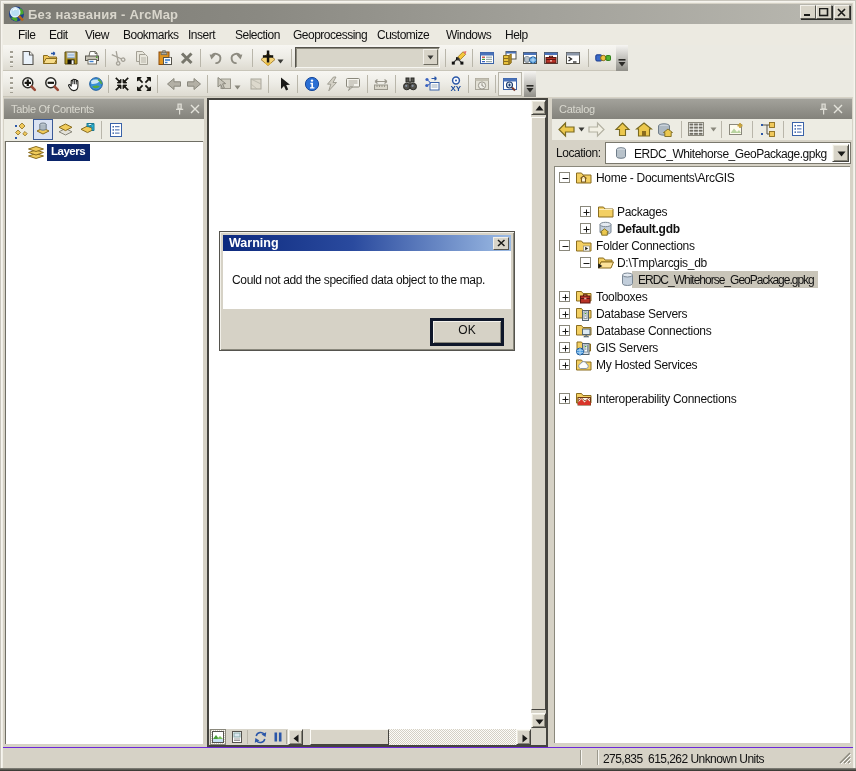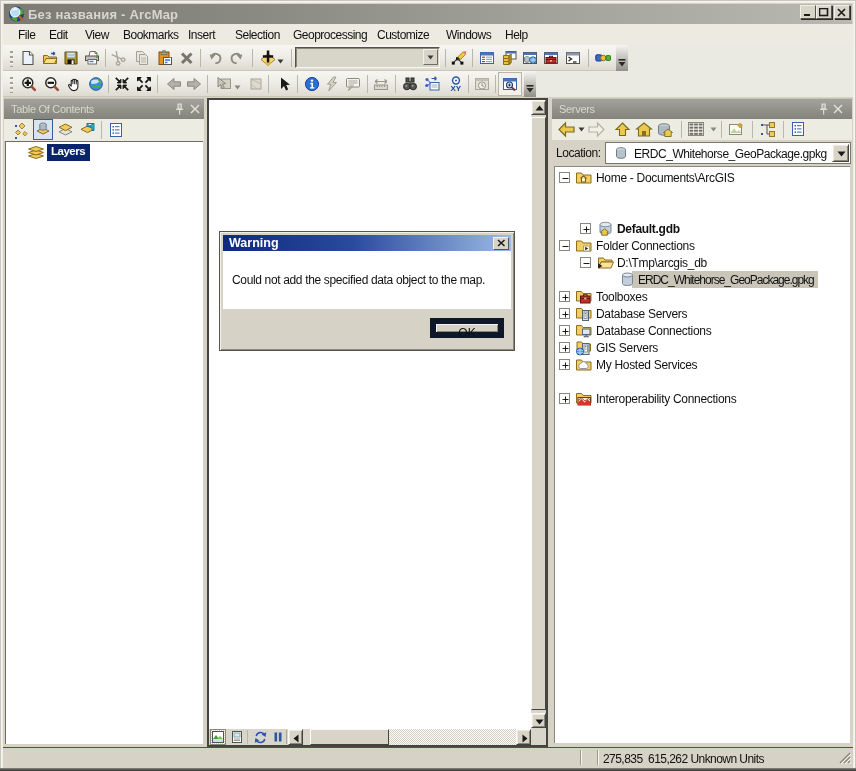--- a/index.html
+++ b/index.html
@@ -528,27 +528,27 @@
     <div class="abs" style="left:6px;top:1px;font-size:12.5px;font-weight:bold;color:#fff">Warning</div>
     <div class="capbtn" style="right:2px;top:1.5px;left:auto;width:16px;height:13px;box-shadow:none">
         <svg width="9" height="8" viewBox="0 0 9 8">
           <path d="M1 1 L7.5 7 M7.5 1 L1 7" stroke="#1a1a18" stroke-width="1.5"></path>
         </svg>
       </div>
   </div>
   <div class="abs" style="left:3px;top:19px;width:288px;height:58px;background:#fff">
     <div class="abs" style="left:9px;top:22px;font-size:12px;letter-spacing:-0.35px;color:#111;white-space:nowrap">Could not add the specified data object to the map.</div>
   </div>
-  <div class="abs" style="left:210px;top:86px;width:74px;height:20px;background:#d6d2c6;border:6px solid #0f172a;box-shadow:inset 1px 1px 0 #f4f2ec, inset -1px -1px 0 #8a887c">
+  <div class="abs" style="left:210px;top:86px;width:74px;height:28px;background:#d6d2c6;border:3px solid #0f172a;box-shadow:inset 1px 1px 0 #f4f2ec, inset -1px -1px 0 #8a887c">
     <div class="abs" style="left:0;right:0;top:2px;text-align:center;font-size:12px;color:#111">OK</div>
   </div>
 </div>
 
 <div class="phead" style="left:552px;top:98px;width:300px">
-  <span class="ptitle">Servers</span>
+  <span class="ptitle">Catalog</span>
   <svg class="abs" style="left:266px;top:4px" width="11" height="13" viewBox="0 0 11 13">
       <g stroke="#deddd5" fill="none" stroke-width="1.2">
         <path d="M4 1.2 h3.2 v4.6 h-3.2 Z" fill="#b0afa7"></path>
         <path d="M2 6.4 h7.2 M5.6 6.4 v5"></path>
       </g>
     </svg>
   <svg class="abs" style="left:281px;top:5px" width="10" height="10" viewBox="0 0 10 10">
       <path d="M1 1 L9 9 M9 1 L1 9" stroke="#e4e3db" stroke-width="1.4"></path>
     </svg>
 </div>
@@ -649,20 +649,33 @@
         <svg width="9" height="9" viewBox="0 0 9 9">
           <line x1="1.5" y1="4.5" x2="7.5" y2="4.5" stroke="#1a1a18"></line>
         </svg>
       </div>
     <svg class="ticon" style="left:20px" viewBox="0 0 17 17">
         <path d="M1.5 14 V4 h5 l1.5 2 H16 v8 Z" fill="#f3cf62" stroke="#8a6d1f"></path>
         <path d="M5.5 9.5 l3-2.5 3 2.5 M6.5 9 v4 h4 V9" fill="#fdf6e0" stroke="#7a5a1e" stroke-width="1.1"></path>
       </svg>
     <div class="lbl" style="left:41px">Home - Documents\ArcGIS</div>
   </div>
+  <div class="trow" style="top:36px">
+    <div class="ebox" style="left:25px">
+        <svg width="9" height="9" viewBox="0 0 9 9">
+          <line x1="1.5" y1="4.5" x2="7.5" y2="4.5" stroke="#1a1a18"></line>
+          <line x1="4.5" y1="1.5" x2="4.5" y2="7.5" stroke="#1a1a18"></line>
+        </svg>
+      </div>
+    <svg class="ticon" style="left:42px" viewBox="0 0 17 17">
+        <path d="M1.5 14 V4 h5 l1.5 2 H16 v8 Z" fill="#f3cf62" stroke="#8a6d1f"></path>
+        <path d="M2 6.5 h13.5" stroke="#fceebc"></path>
+      </svg>
+    <div class="lbl" style="left:62px">Packages</div>
+  </div>
   <div class="trow" style="top:53px">
     <div class="ebox" style="left:25px">
         <svg width="9" height="9" viewBox="0 0 9 9">
           <line x1="1.5" y1="4.5" x2="7.5" y2="4.5" stroke="#1a1a18"></line>
           <line x1="4.5" y1="1.5" x2="4.5" y2="7.5" stroke="#1a1a18"></line>
         </svg>
       </div>
     <svg class="ticon" style="left:42px" viewBox="0 0 17 17">
         <path d="M3 4.5 v7.5 a5.5 2.2 0 0 0 11 0 V4.5" fill="#c2cedb" stroke="#7a8794"></path>
         <ellipse cx="8.5" cy="4.5" rx="5.5" ry="2.2" fill="#e4eaf1" stroke="#7a8794"></ellipse>

